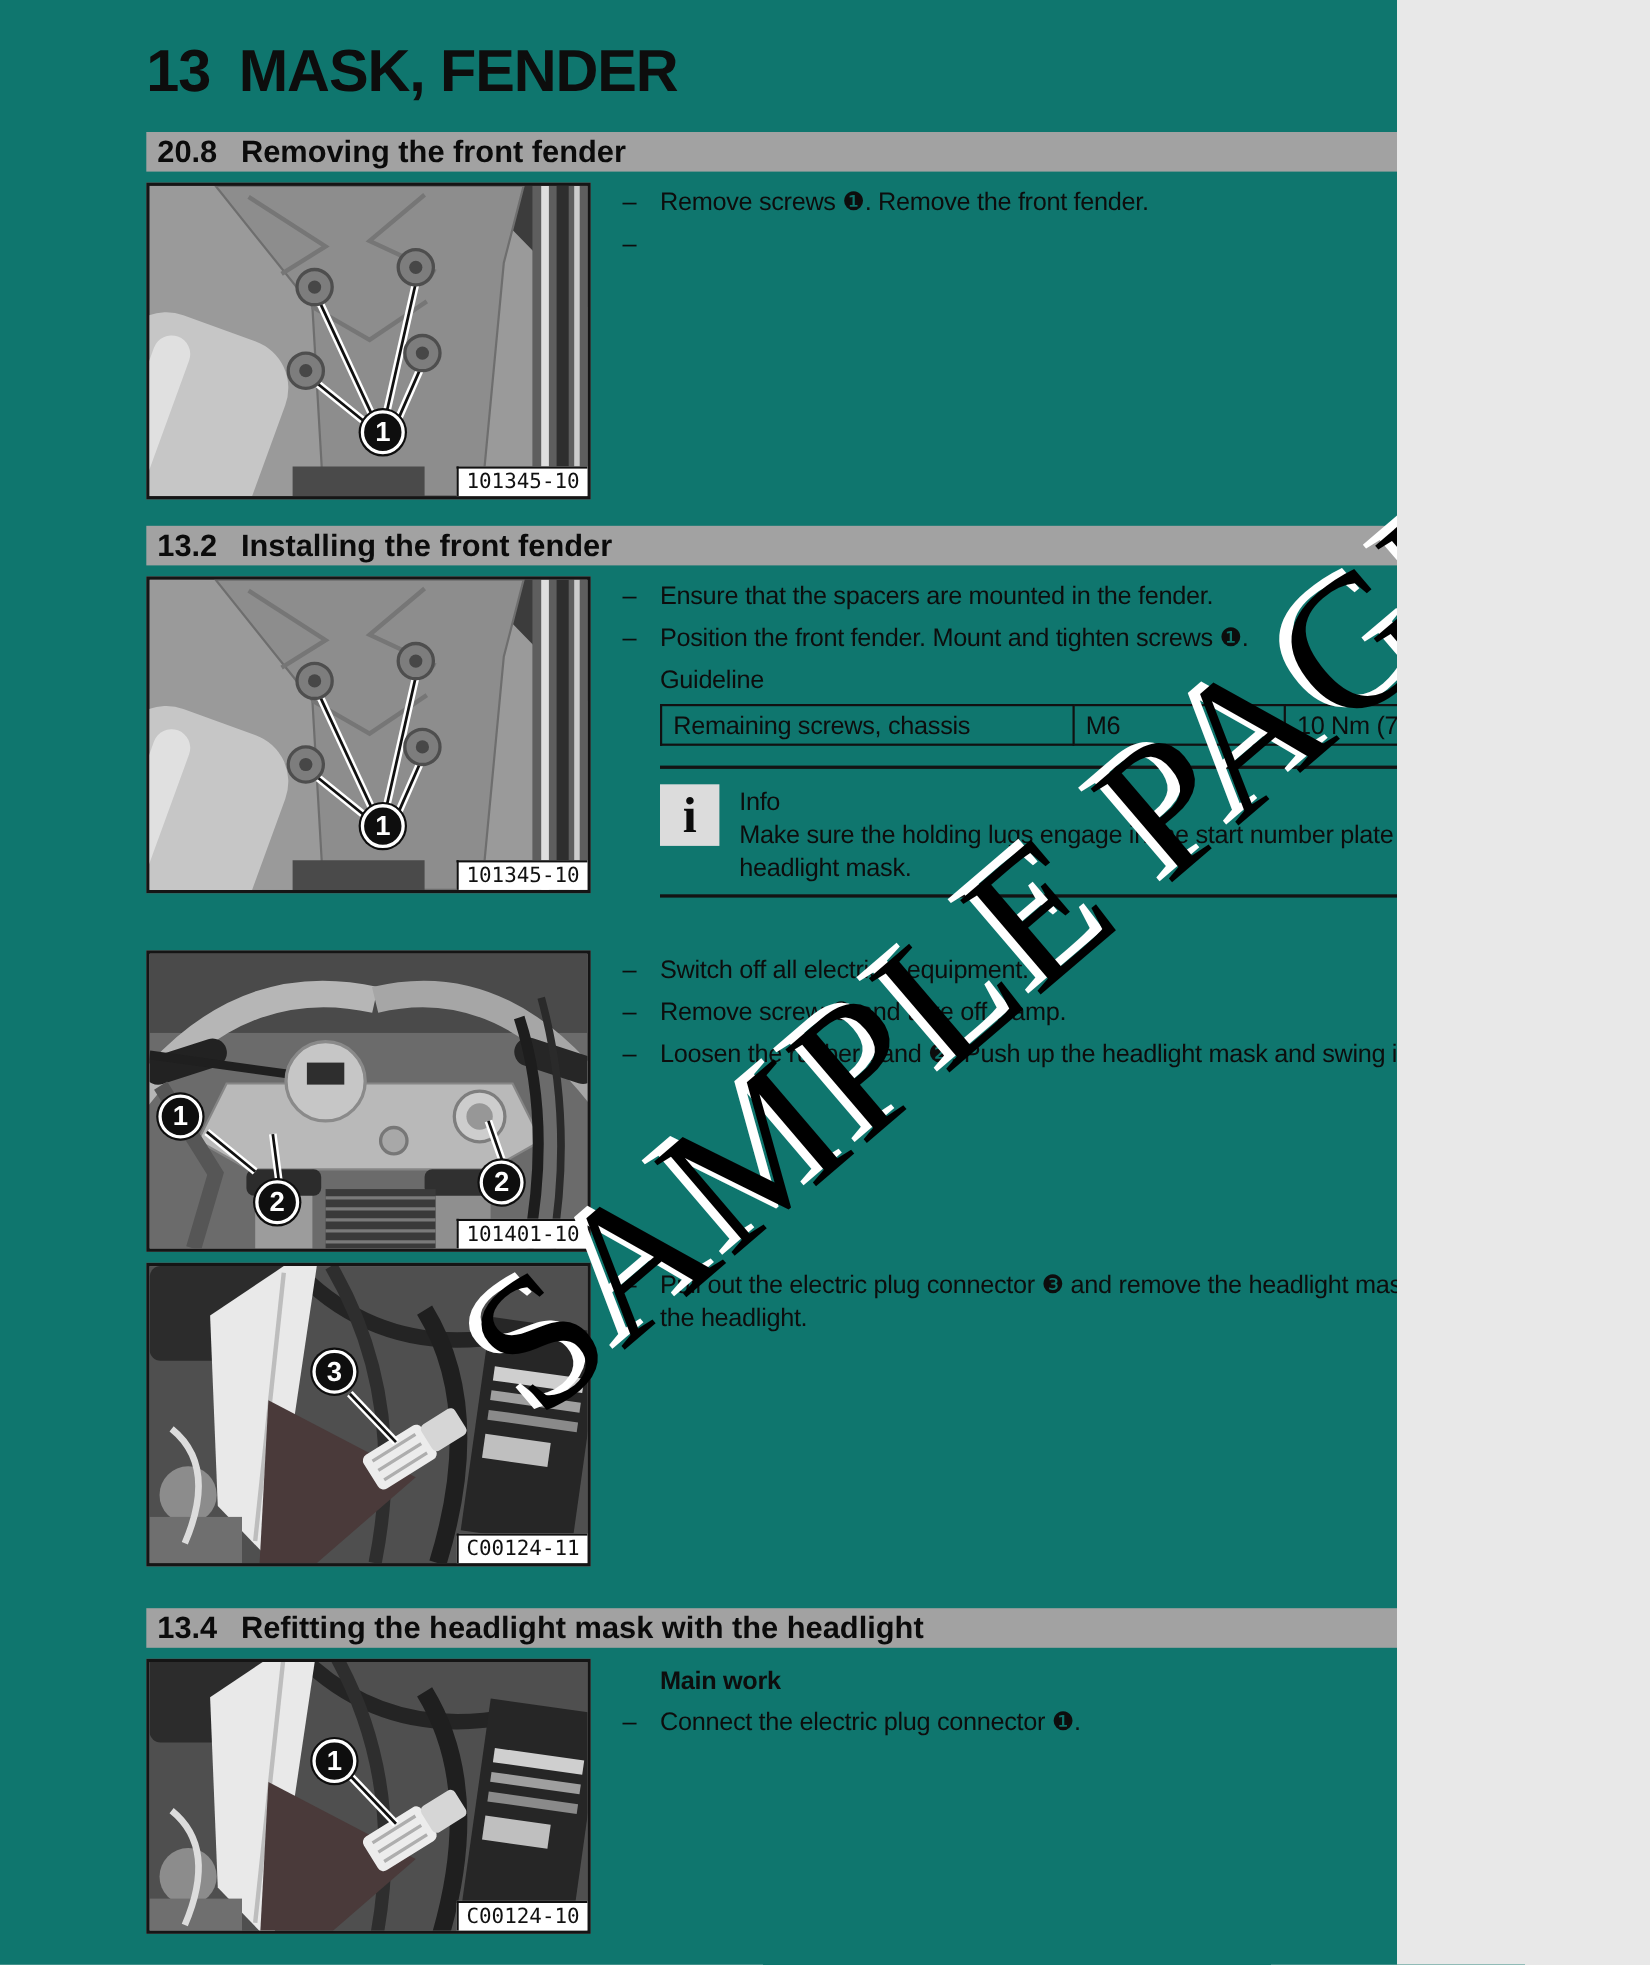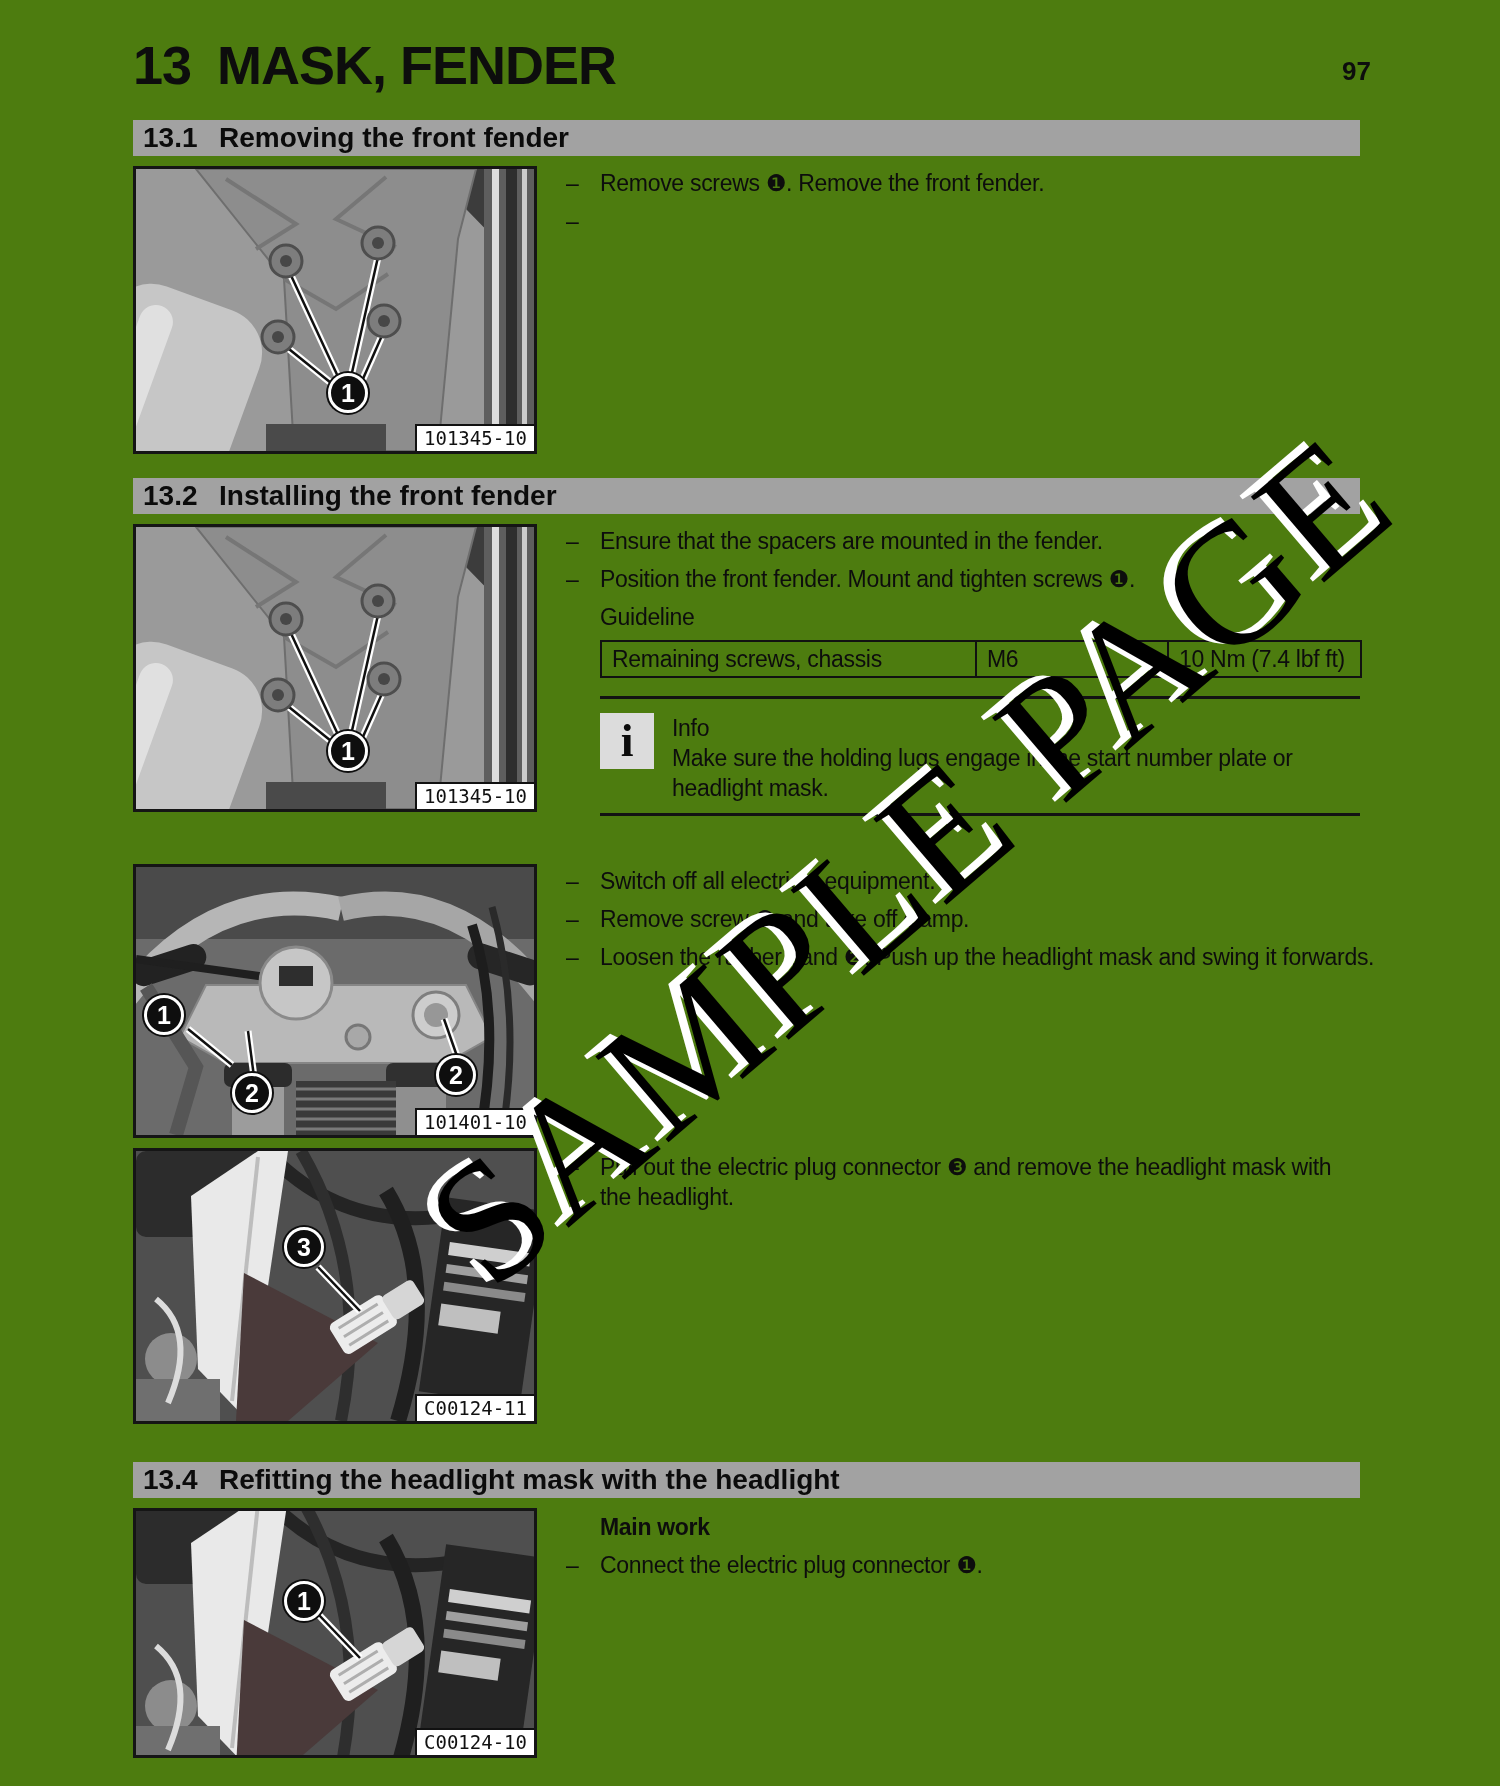--- a/index.html
+++ b/index.html
@@ -1,17 +1,17 @@
 <!DOCTYPE html>
 <html><head>
 <meta charset="utf-8">
 <style>
   * { margin:0; padding:0; box-sizing:border-box; }
   body { background:#e8e8e8; font-family:"Liberation Sans","DejaVu Sans",sans-serif; }
-  .page { position:relative; width:1500px; height:1786px; background:#4d7c0f; overflow:hidden; color:#0d0d0d; }
+  .page { position:relative; width:1270px; height:1786px; background:#0f766e; overflow:hidden; color:#0d0d0d; }
 
   
   .chapter-head { position:absolute; left:133px; top:34px; display:flex; align-items:baseline;
                   font-weight:bold; font-size:54px; letter-spacing:-1px; }
   .chapter-head .num { width:84px; }
   .page-num { position:absolute; left:1330px; top:56px; font-weight:bold; font-size:26px;margin-left:12px; }
 
   
   .bar { position:absolute; left:133px; width:1227px; height:36px; background:#a2a2a2;
          display:flex; align-items:center; font-weight:bold; font-size:28px; color:#0b0b0b; }
@@ -58,21 +58,21 @@
 
 <div class="page">
 
   <div class="chapter-head">
     <span class="num">13</span>
     <span>MASK, FENDER</span>
   </div>
   <div class="page-num">97</div>
 
   <div class="bar" style="top:120px">
-    <span class="num">13.1</span>
+    <span class="num">20.8</span>
     <span>Removing the front fender</span>
   </div>
 
   <div class="fig" style="top:166px; width:404px; height:288px">
     <svg width="398" height="282" viewBox="0 0 398 282">
       <rect width="398" height="282" fill="#9a9a9a"></rect>
       <path d="M200 0 L398 0 L398 110 L330 40 Z" fill="#3c3c3c"></path>
       <rect x="-50" y="120" width="160" height="230" rx="45" transform="rotate(20 20 220)" fill="#c6c6c6"></rect>
       <rect x="-20" y="140" width="34" height="200" rx="17" transform="rotate(20 20 220)" fill="#e0e0e0"></rect>
       <path d="M60 0 L340 0 L322 70 L302 282 L158 282 L148 110 Z" fill="#8d8d8d" stroke="#6e6e6e" stroke-width="2"></path>

